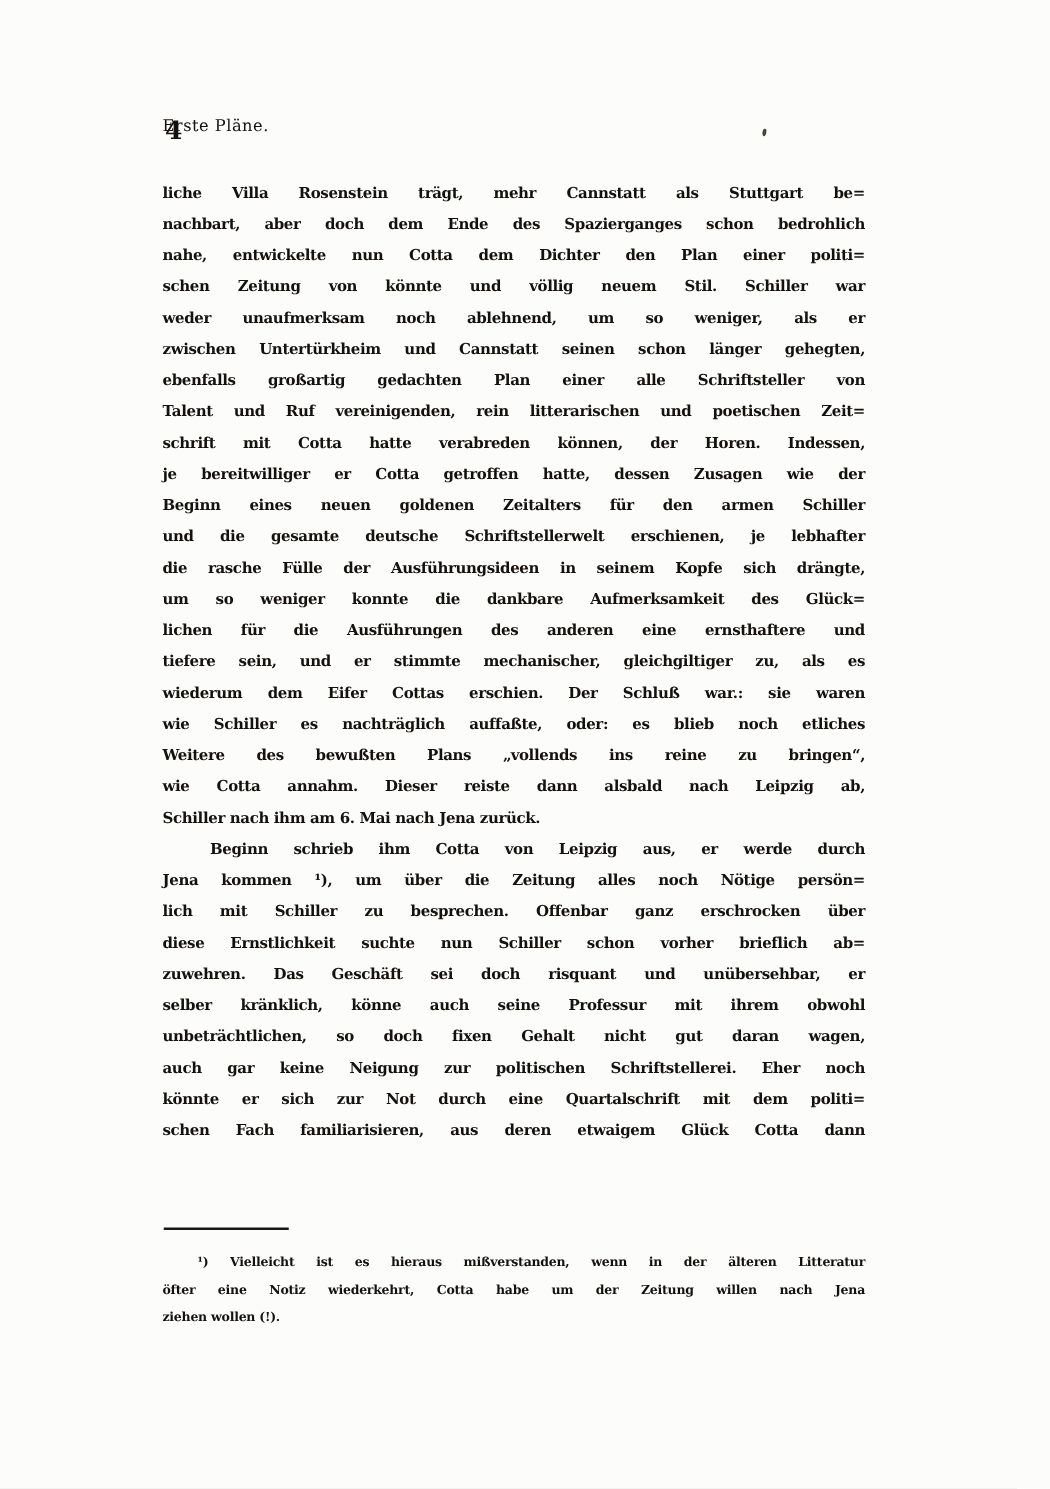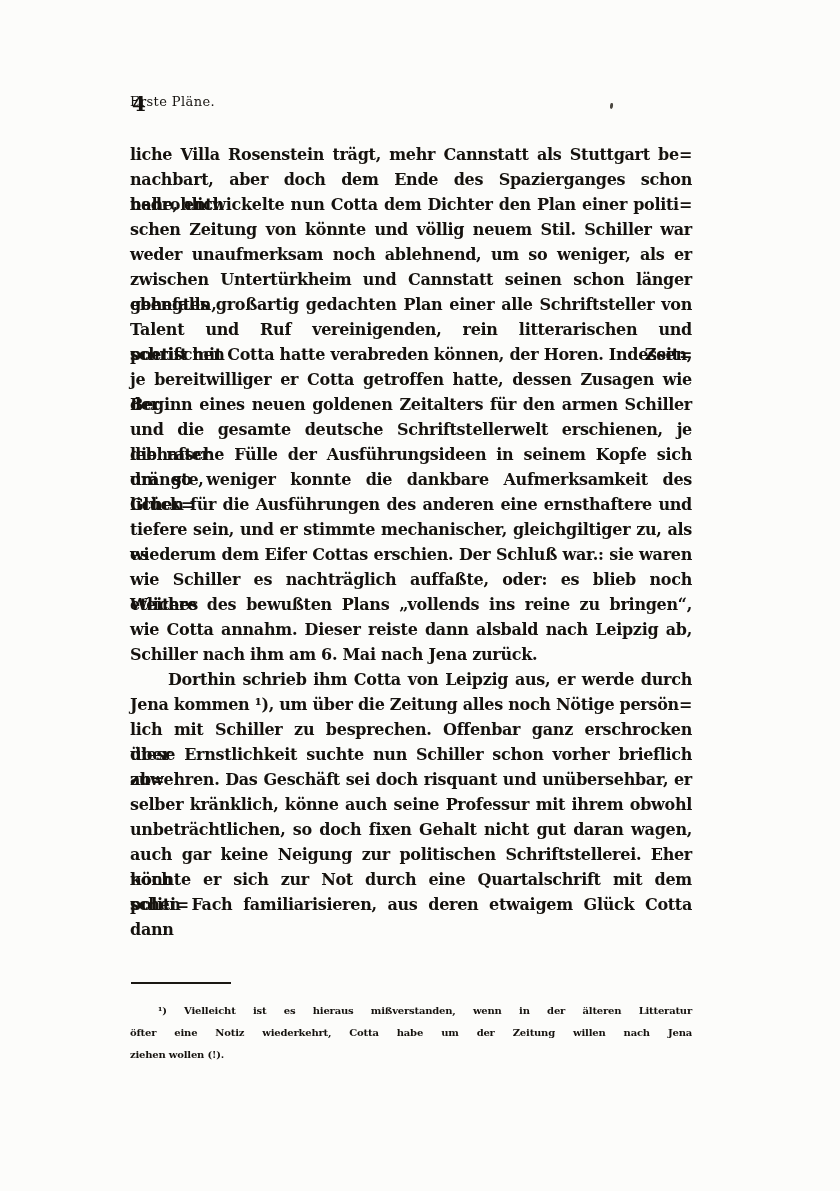--- a/index.html
+++ b/index.html
@@ -48,21 +48,21 @@
   }
   .body-text {
     position: absolute;
     left: 130px;
     top: 142px;
     width: 562px;
   }
   .line {
     height: 25px;
     line-height: 25px;
-    font-size: 16px;
+    font-size: 12px;
     letter-spacing: -0.3px;
     text-align: justify;
     text-align-last: justify;
     white-space: normal;
     overflow: visible;
   }
   .line.indent { text-indent: 38px; }
   .line.short { text-align: left; text-align-last: left; }
   .footnote-rule {
     position: absolute;
@@ -116,21 +116,21 @@
       <div class="line">und die gesamte deutsche Schriftstellerwelt erschienen, je lebhafter</div>
       <div class="line">die rasche Fülle der Ausführungsideen in seinem Kopfe sich drängte,</div>
       <div class="line">um so weniger konnte die dankbare Aufmerksamkeit des Glück=</div>
       <div class="line">lichen für die Ausführungen des anderen eine ernsthaftere und</div>
       <div class="line">tiefere sein, und er stimmte mechanischer, gleichgiltiger zu, als es</div>
       <div class="line">wiederum dem Eifer Cottas erschien. Der Schluß war.: sie waren</div>
       <div class="line">wie Schiller es nachträglich auffaßte, oder: es blieb noch etliches</div>
       <div class="line">Weitere des bewußten Plans „vollends ins reine zu bringen“,</div>
       <div class="line">wie Cotta annahm. Dieser reiste dann alsbald nach Leipzig ab,</div>
       <div class="line short">Schiller nach ihm am 6. Mai nach Jena zurück.</div>
-      <div class="line indent">Dorthin schrieb ihm Cotta von Leipzig aus, er werde durch</div>
+      <div class="line indent">Beginn schrieb ihm Cotta von Leipzig aus, er werde durch</div>
       <div class="line">Jena kommen ¹), um über die Zeitung alles noch Nötige persön=</div>
       <div class="line">lich mit Schiller zu besprechen. Offenbar ganz erschrocken über</div>
       <div class="line">diese Ernstlichkeit suchte nun Schiller schon vorher brieflich ab=</div>
       <div class="line">zuwehren. Das Geschäft sei doch risquant und unübersehbar, er</div>
       <div class="line">selber kränklich, könne auch seine Professur mit ihrem obwohl</div>
       <div class="line">unbeträchtlichen, so doch fixen Gehalt nicht gut daran wagen,</div>
       <div class="line">auch gar keine Neigung zur politischen Schriftstellerei. Eher noch</div>
       <div class="line">könnte er sich zur Not durch eine Quartalschrift mit dem politi=</div>
       <div class="line">schen Fach familiarisieren, aus deren etwaigem Glück Cotta dann</div>
   </div>

